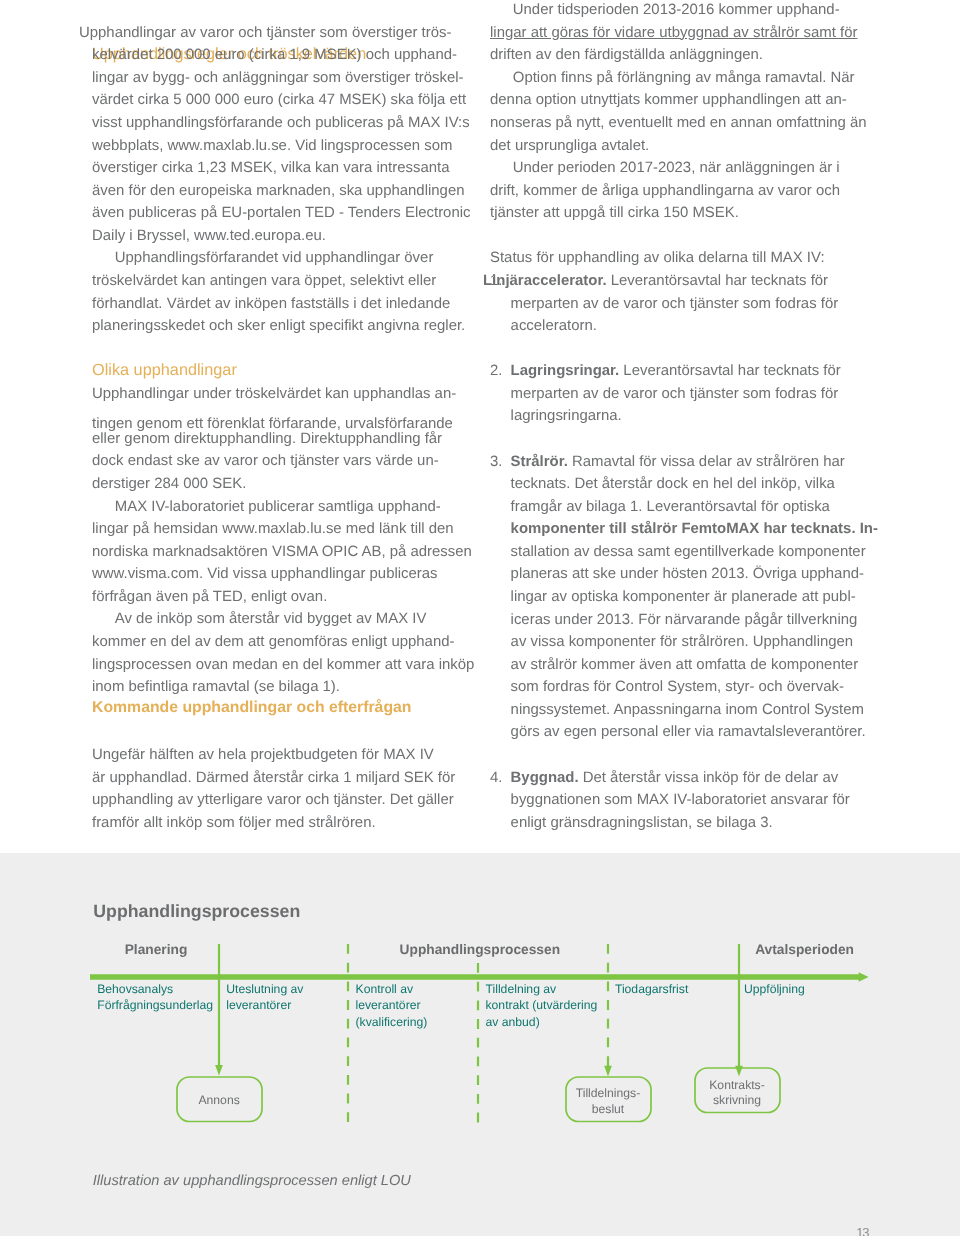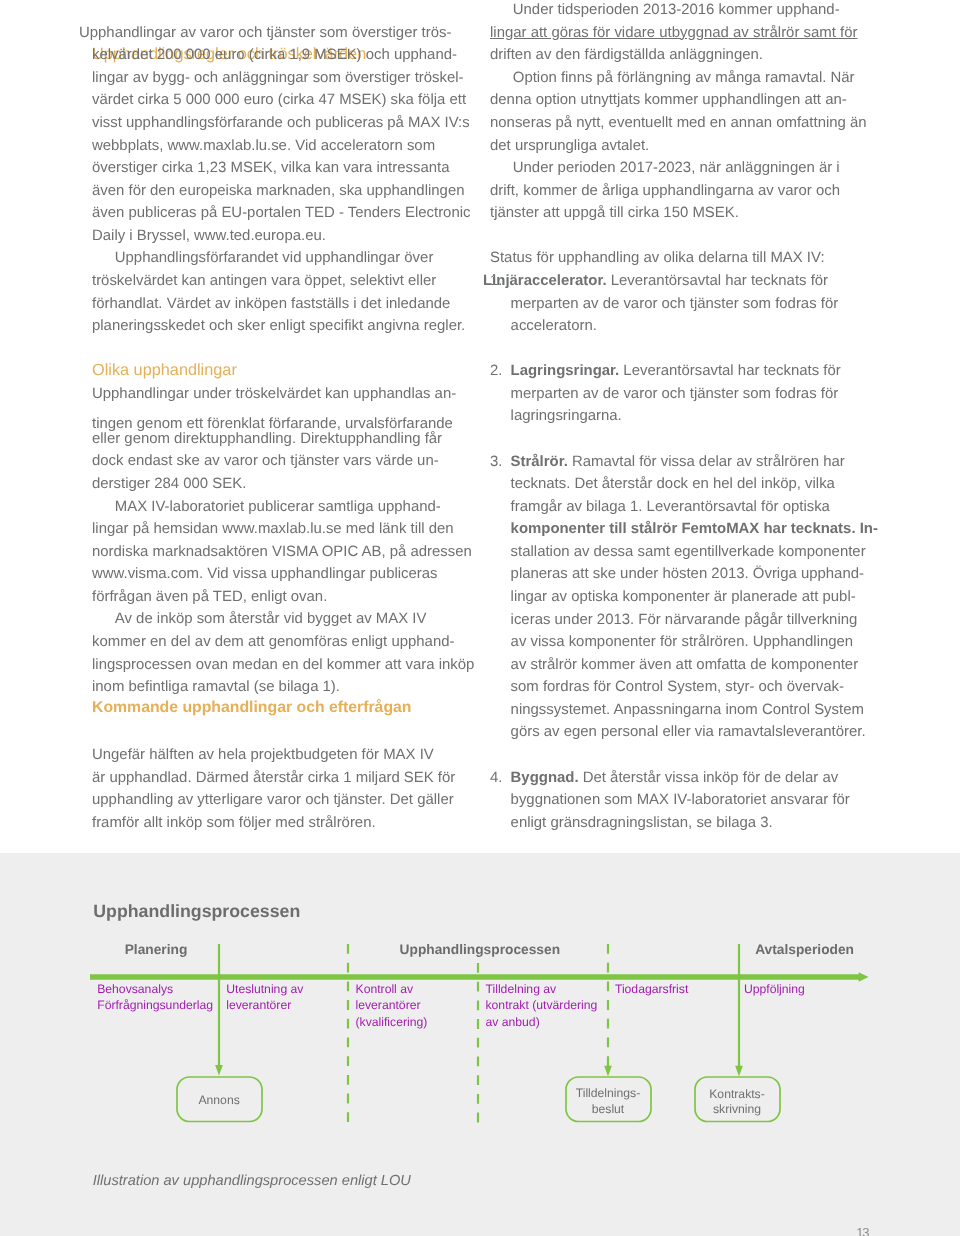--- a/index.html
+++ b/index.html
@@ -8,40 +8,40 @@
   body{width:960px;height:1236px;background:#ffffff;overflow:hidden;
        font-family:"Liberation Sans",sans-serif;
        -webkit-font-smoothing:antialiased;text-rendering:geometricPrecision;}
   .page{position:relative;width:960px;height:1236px;background:#fff;opacity:0.999;}
   .ln{position:absolute;white-space:pre;font-size:14.93px;line-height:14.93px;color:#6f7072;}
   .hd{position:absolute;white-space:pre;color:#e5b058;font-size:16.3px;line-height:16.3px;}
   .hd.b{font-weight:bold;font-size:15.8px;line-height:15.8px;}
   .diag{position:absolute;left:0;top:853px;width:960px;height:383px;background:#eeeeee;}
   .dtitle{position:absolute;white-space:pre;font-weight:bold;font-size:17.74px;line-height:17.74px;color:#6c6d6f;}
   .phase{position:absolute;white-space:pre;font-weight:bold;font-size:13.75px;line-height:13.75px;color:#6b6c6e;}
-  .step{position:absolute;white-space:pre;font-size:12.2px;line-height:12.2px;color:#a21caf;}
+  .step{position:absolute;white-space:pre;font-size:12.2px;line-height:12.2px;color:#0f766e;}
   .cap{position:absolute;white-space:pre;font-style:italic;font-size:14.65px;line-height:14.65px;color:#6f7072;}
   .pg{position:absolute;white-space:pre;font-size:13px;line-height:13px;letter-spacing:-1.3px;color:#8d8e90;}
   .boxtxt{position:absolute;white-space:pre;font-size:12.2px;line-height:12.2px;color:#6f7072;}
   .num{position:absolute;white-space:pre;font-size:14.93px;line-height:14.93px;color:#6f7072;}
   .bold{font-weight:bold;}
 
 </style>
 </head>
 <body>
 
 <div class="page">
 <div>
 <div class="hd" style="left:92.0px;top:0.8px;margin-top:45px;">Upphandlingsregler och tröskelvärden</div>
 <div class="ln" style="left:79px;top:25.7px;">Upphandlingar av varor och tjänster som överstiger trös-</div>
 <div class="ln" style="left:92.0px;top:48.3px;">kelvärdet 200 000 euro (cirka 1,9 MSEK) och upphand-</div>
 <div class="ln" style="left:92.0px;top:70.8px;">lingar av bygg- och anläggningar som överstiger tröskel-</div>
 <div class="ln" style="left:92.0px;top:93.4px;">värdet cirka 5 000 000 euro (cirka 47 MSEK) ska följa ett</div>
 <div class="ln" style="left:92.0px;top:116.0px;">visst upphandlingsförfarande och publiceras på MAX IV:s</div>
-<div class="ln" style="left:92.0px;top:138.5px;">webbplats, www.maxlab.lu.se. Vid acceleratorn som</div>
+<div class="ln" style="left:92.0px;top:138.5px;">webbplats, www.maxlab.lu.se. Vid lingsprocessen som</div>
 <div class="ln" style="left:92.0px;top:161.1px;">överstiger cirka 1,23 MSEK, vilka kan vara intressanta</div>
 <div class="ln" style="left:92.0px;top:183.7px;">även för den europeiska marknaden, ska upphandlingen</div>
 <div class="ln" style="left:92.0px;top:206.3px;">även publiceras på EU-portalen TED - Tenders Electronic</div>
 <div class="ln" style="left:92.0px;top:228.8px;">Daily i Bryssel, www.ted.europa.eu.</div>
 <div class="ln" style="left:114.8px;top:251.4px;">Upphandlingsförfarandet vid upphandlingar över</div>
 <div class="ln" style="left:92.0px;top:274.0px;">tröskelvärdet kan antingen vara öppet, selektivt eller</div>
 <div class="ln" style="left:92.0px;top:296.5px;">förhandlat. Värdet av inköpen fastställs i det inledande</div>
 <div class="ln" style="left:92.0px;top:319.1px;">planeringsskedet och sker enligt specifikt angivna regler.</div>
 <div class="hd" style="left:92.0px;top:362.3px;">Olika upphandlingar</div>
 <div class="ln" style="left:92.0px;top:386.7px;">Upphandlingar under tröskelvärdet kan upphandlas an-</div>
@@ -147,21 +147,21 @@
         </svg>
 <div class="boxtxt" style="left:0;top:16.90px;width:85.00px;text-align:center;">Annons</div>
 </div>
 <div style="position:absolute;left:565.50px;top:223.90px;width:85.00px;height:44.50px;">
 <svg style="position:absolute;left:0;top:0;width:85.00px;height:44.50px;overflow:visible;" viewBox="0 0 85.00 44.50">
           <rect x="0" y="0" width="85.00" height="44.50" rx="12.5" ry="12.5" fill="none" stroke="#7fc544" stroke-width="1.7"></rect>
         </svg>
 <div class="boxtxt" style="left:0;top:10.60px;width:85.00px;text-align:center;">Tilldelnings-</div>
 <div class="boxtxt" style="left:0;top:26.00px;width:85.00px;text-align:center;">beslut</div>
 </div>
-<div style="position:absolute;left:694.50px;top:224px;width:85.00px;height:44.50px;">
+<div style="position:absolute;left:694.50px;top:215px;width:85.00px;height:44.50px;">
 <svg style="position:absolute;left:0;top:0;width:85.00px;height:44.50px;overflow:visible;" viewBox="0 0 85.00 44.50">
           <rect x="0" y="0" width="85.00" height="44.50" rx="12.5" ry="12.5" fill="none" stroke="#7fc544" stroke-width="1.7"></rect>
         </svg>
 <div class="boxtxt" style="left:0;top:10.60px;width:85.00px;text-align:center;">Kontrakts-</div>
 <div class="boxtxt" style="left:0;top:26.00px;width:85.00px;text-align:center;">skrivning</div>
 </div>
 <div class="cap" style="left:92.7px;top:321.0px;">Illustration av upphandlingsprocessen enligt LOU</div>
 <div class="pg" style="left:856.3px;top:373.2px;">13</div>
 </div>
 </div>

